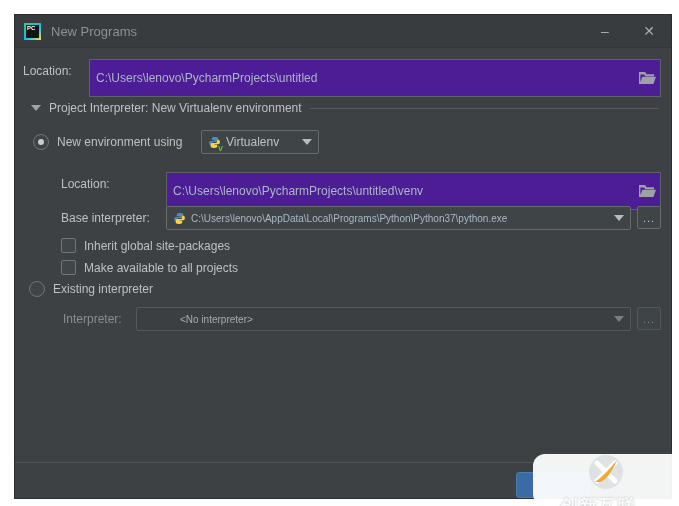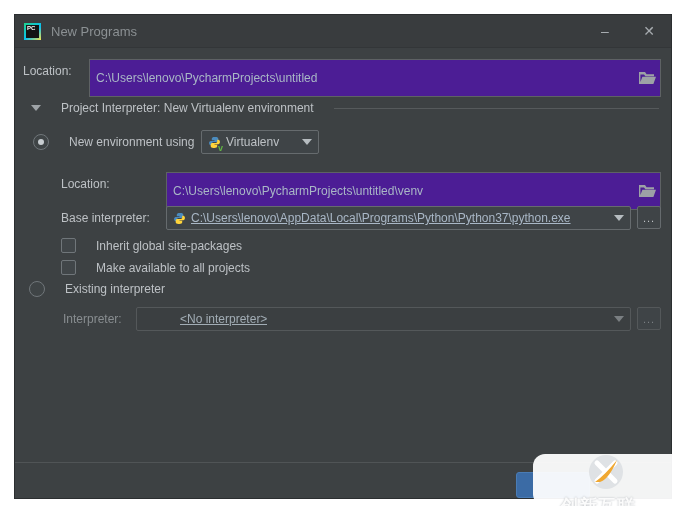--- a/index.html
+++ b/index.html
@@ -31,21 +31,21 @@
   }
   .win-title { color:#8b9093; font-size:13px; margin-left:10px; }
   .win-controls { margin-left:auto; display:flex; align-items:center; height:100%; }
   .win-btn {
     width:44px; height:100%; display:flex; align-items:center; justify-content:center;
     color:#a7acb0; font-size:14px; cursor:default;
   }
   
   .lbl { color:#bdc1c5; font-size:12px; }
   .lbl.dim { color:#888d90; }
-  .path-text { color:#a9b7c6; font-size:12px; white-space:nowrap; overflow:hidden;text-decoration:underline; }
+  .path-text { color:#a9b7c6; font-size:10px; white-space:nowrap; overflow:hidden; }
   
   .field {
     position:absolute; height:38px; background:#4c1d95;
     border:1px solid #5e6264; display:flex; align-items:center;
   }
   .field input {
     flex:1; background:transparent; border:none; outline:none;
     color:#a9b7c6; font-size:12px; font-family:"Liberation Sans",sans-serif;
     padding:0 6px; height:100%;
   }
@@ -76,21 +76,21 @@
     border:1px solid #70767a; background:#3f4446; position:relative; flex:none;
   }
   .radio.checked::after {
     content:""; position:absolute; left:4px; top:4px; width:6px; height:6px;
     border-radius:50%; background:#c8cdd1;
   }
   .checkbox {
     width:15px; height:15px; border:1px solid #70767a; border-radius:2px;
     background:#414649; flex:none;
   }
-  .hrow { position:absolute; display:flex; align-items:center; gap:20px; }
+  .hrow { position:absolute; display:flex; align-items:center; gap:8px; }
   
   .caret {
     width:0; height:0; border-left:5px solid transparent; border-right:5px solid transparent;
     border-top:6px solid #9ea3a7;
   }
   .sep-line { flex:1; height:1px; background:#565a5c; }
   
   .footer-sep { position:absolute; left:0; right:0; top:447px; height:1px; background:#505456; }
   .create-btn {
     position:absolute; left:501px; top:457px; width:74px; height:26px;

